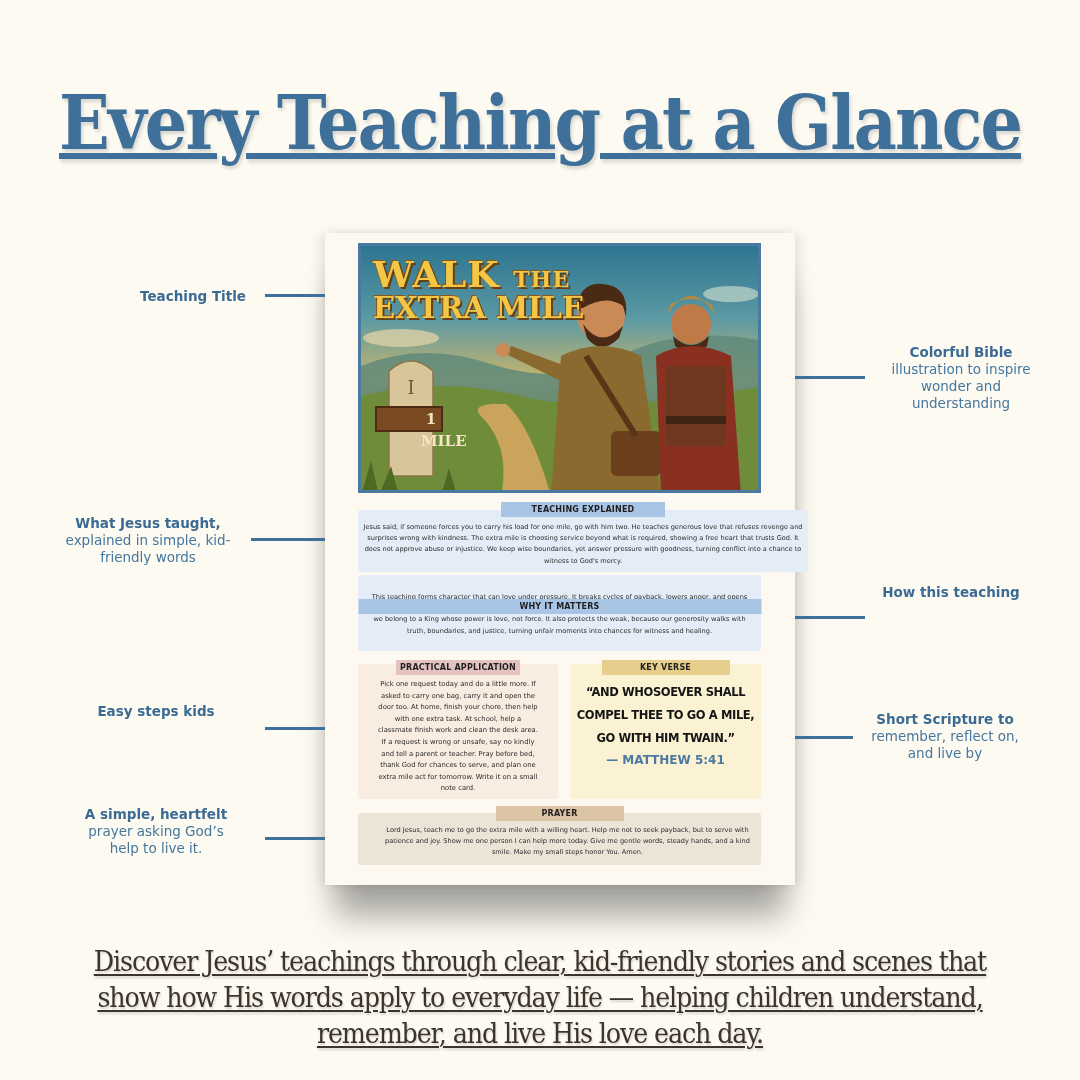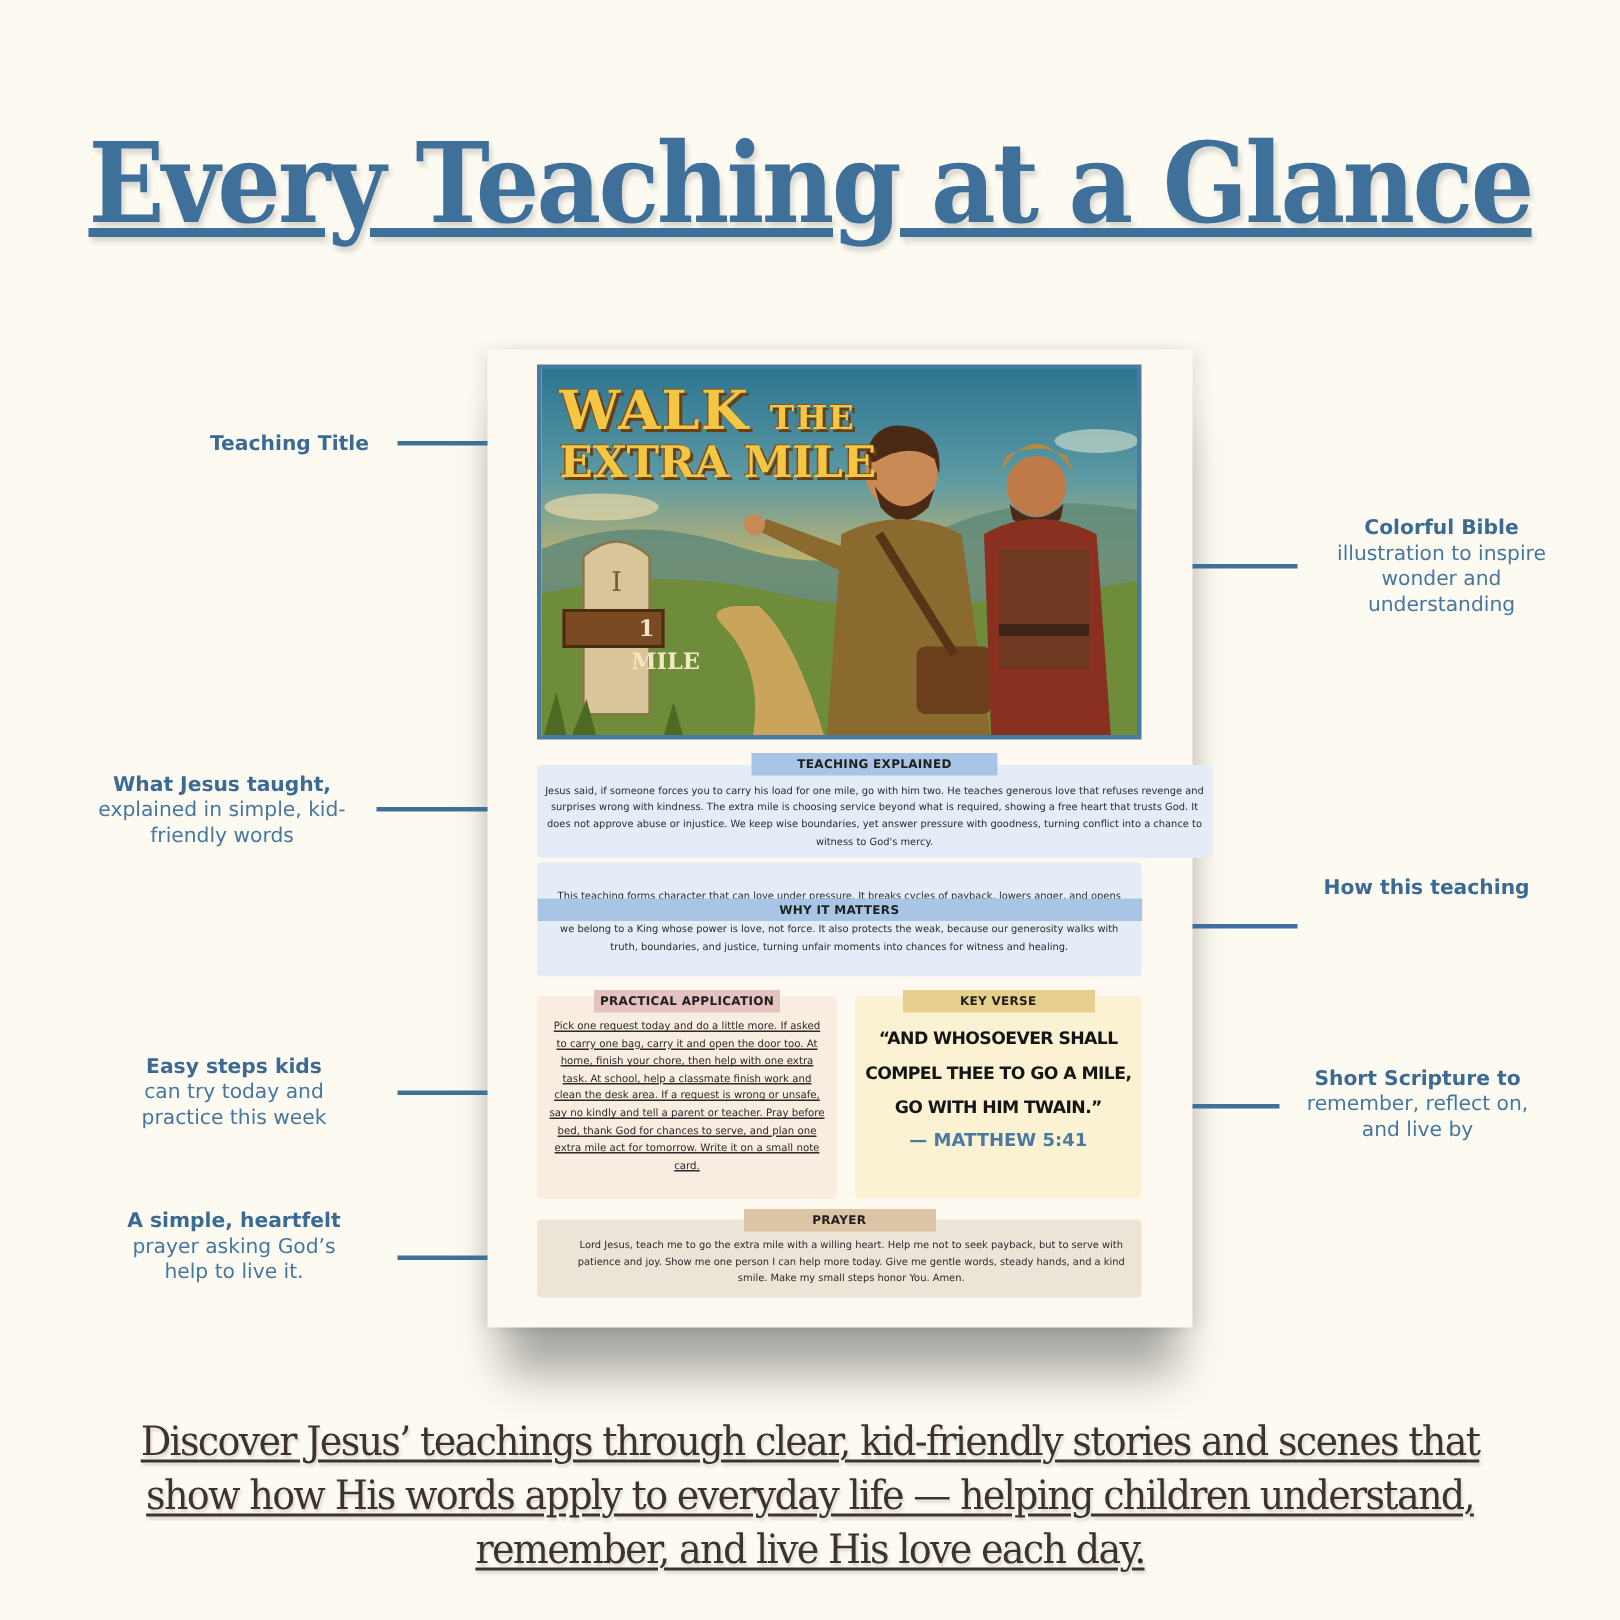--- a/index.html
+++ b/index.html
@@ -64,21 +64,21 @@
   }
   .section .body { font-size: 6.6px; line-height: 11.2px; }
   .sec-explained { left: 33px; top: 277px; width: 450px; height: 62px; background: #e4edf7; border-radius: 3px; }
   .sec-explained .tag { top: -8px; width: 164px; background: #a9c5e6; }
   .sec-explained .body { padding: 12px 4px 0; text-align: center; }
   .sec-matters { left: 33px; top: 342px; width: 403px; height: 76px; background: #e4edf7; border-radius: 3px; }
   .sec-matters .tag { top: 0; width: 403px; background: #a9c5e6; margin-top: 24px; }
   .sec-matters .body { padding: 17px 6px 0; }
   .sec-practical { left: 33px; top: 431px; width: 200px; height: 135px; background: #f9ece0; border-radius: 3px; }
   .sec-practical .tag { top: -4px; width: 124px; background: #e3c2c0; }
-  .sec-practical .body { padding: 15px 8px 0; font-size: 6.8px; line-height: 11.6px; text-decoration: underline; }
+  .sec-practical .body { padding: 15px 20px 0; font-size: 6.8px; line-height: 11.6px; }
   .sec-verse { left: 245px; top: 431px; width: 191px; height: 135px; background: #fbf2d4; border-radius: 3px; }
   .sec-verse .tag { top: -4px; width: 128px; background: #e6cf8d; }
   .sec-verse .verse {
     padding: 17px 6px 0; font-family: "DejaVu Sans", sans-serif; font-weight: bold;
     font-size: 11.5px; line-height: 23px; color: #151515; text-transform: uppercase;
     letter-spacing: -0.4px;
   }
   .sec-verse .ref { font-size: 12px; font-weight: bold; color: #4a7aa1; margin-top: 0; line-height: 20px; }
   .sec-prayer { left: 33px; top: 580px; width: 403px; height: 52px; background: #ede4d8; border-radius: 3px; padding-left: 16px; }
   .sec-prayer .tag { top: -7px; width: 128px; background: #dcc5a4; }
@@ -184,21 +184,20 @@
 <div class="line" style="left:265px; top:294px; width:60px;"></div>
 
 <div class="callout" style="left:58px; top:515px; width:180px;">
   <b>What Jesus taught,</b>
   <span class="rest">explained in simple, kid-friendly words</span>
 </div>
 <div class="line" style="left:251px; top:538px; width:74px;"></div>
 
 <div class="callout" style="left:78px; top:703px; width:156px;">
   <b>Easy steps kids</b>
-  <span class="rest">can try today and practice this week</span>
 </div>
 <div class="line" style="left:265px; top:727px; width:60px;"></div>
 
 <div class="callout" style="left:74px; top:806px; width:164px;">
   <b>A simple, heartfelt</b>
   <span class="rest">prayer asking God’s help to live it.</span>
 </div>
 <div class="line" style="left:265px; top:837px; width:60px;"></div>
 
 <div class="line" style="left:795px; top:376px; width:70px;"></div>

